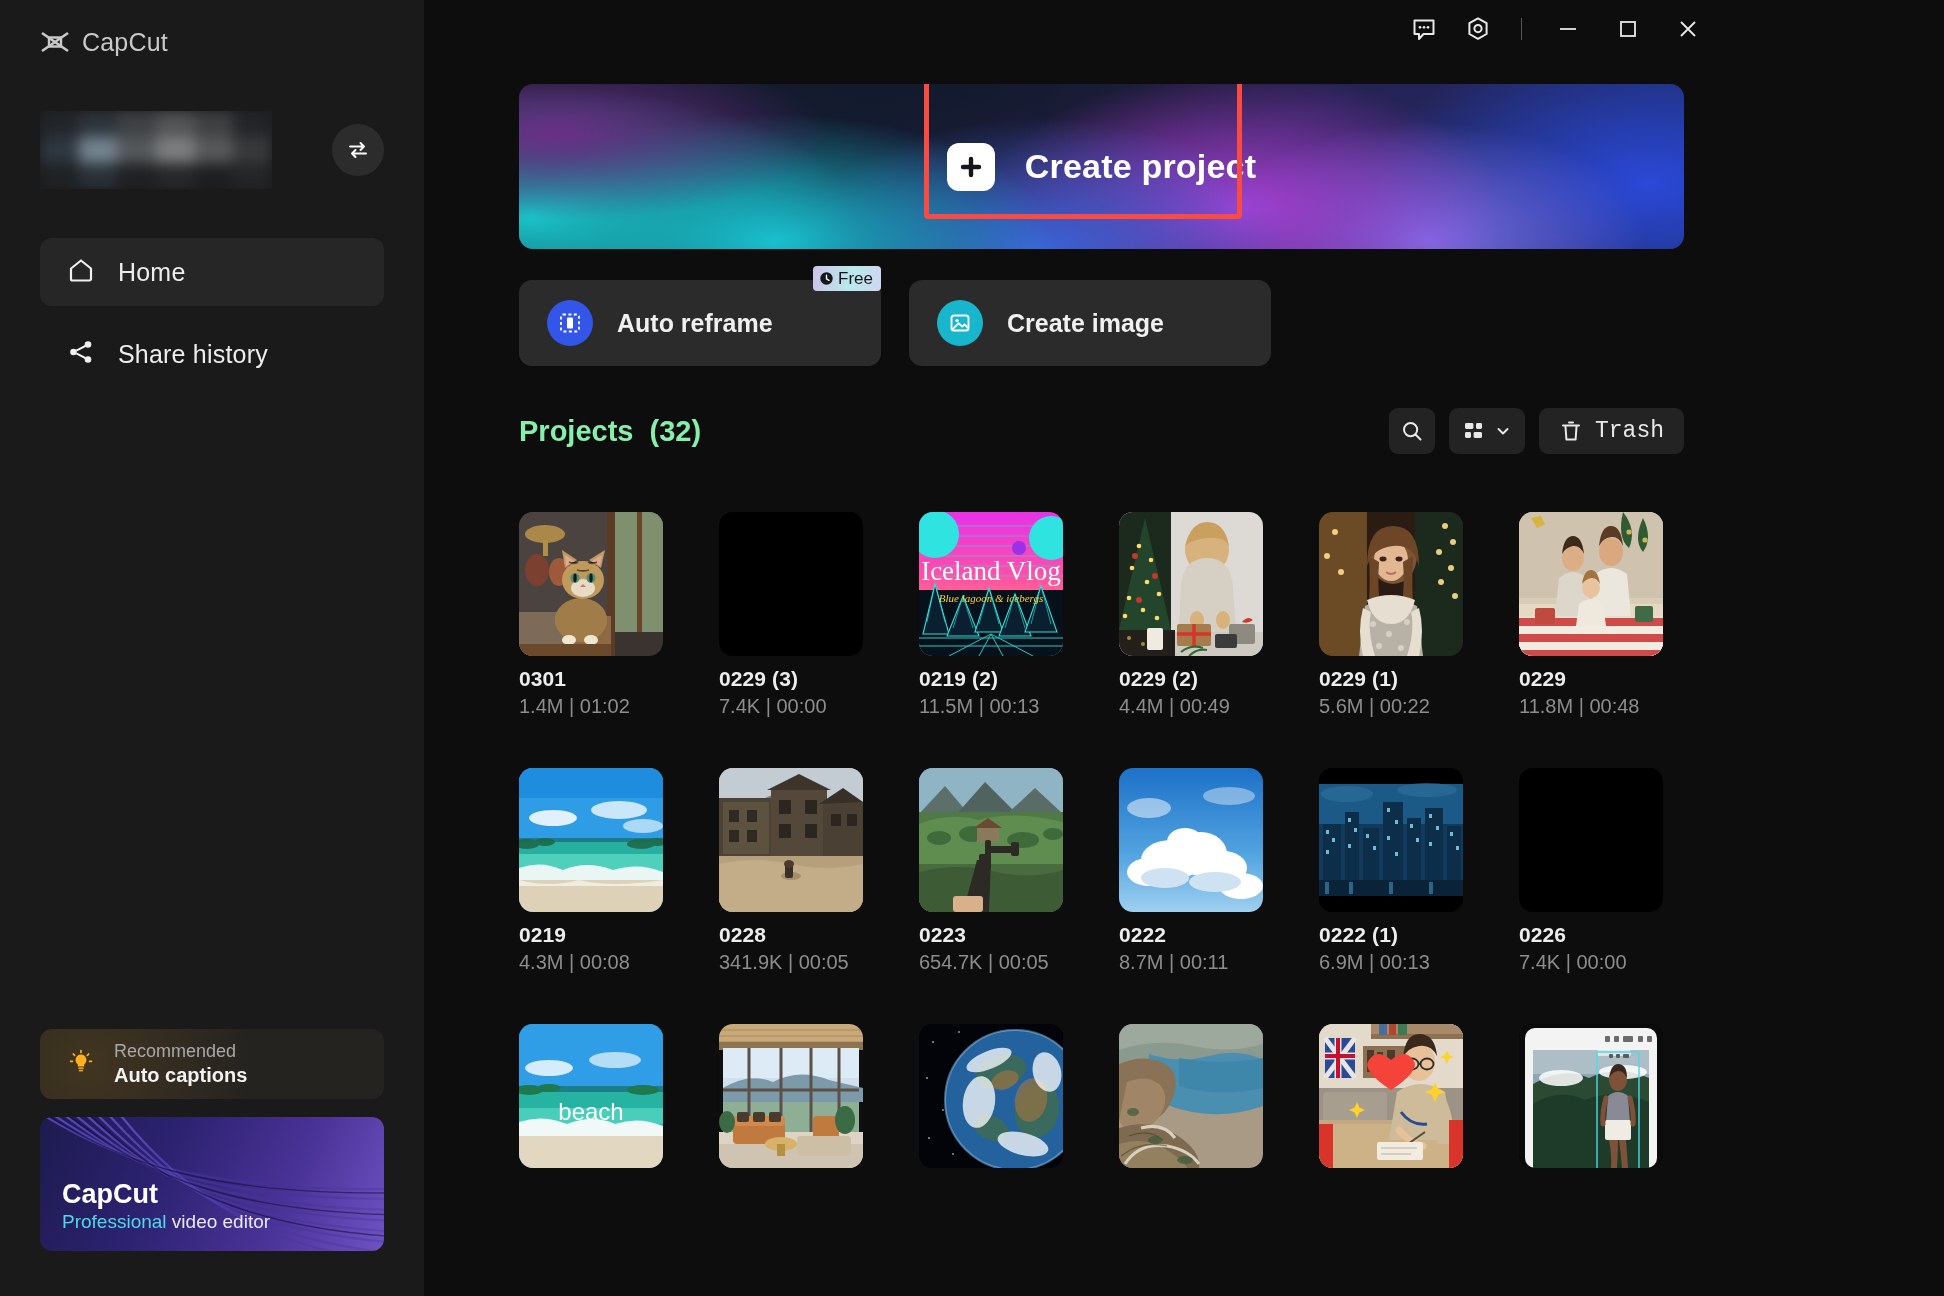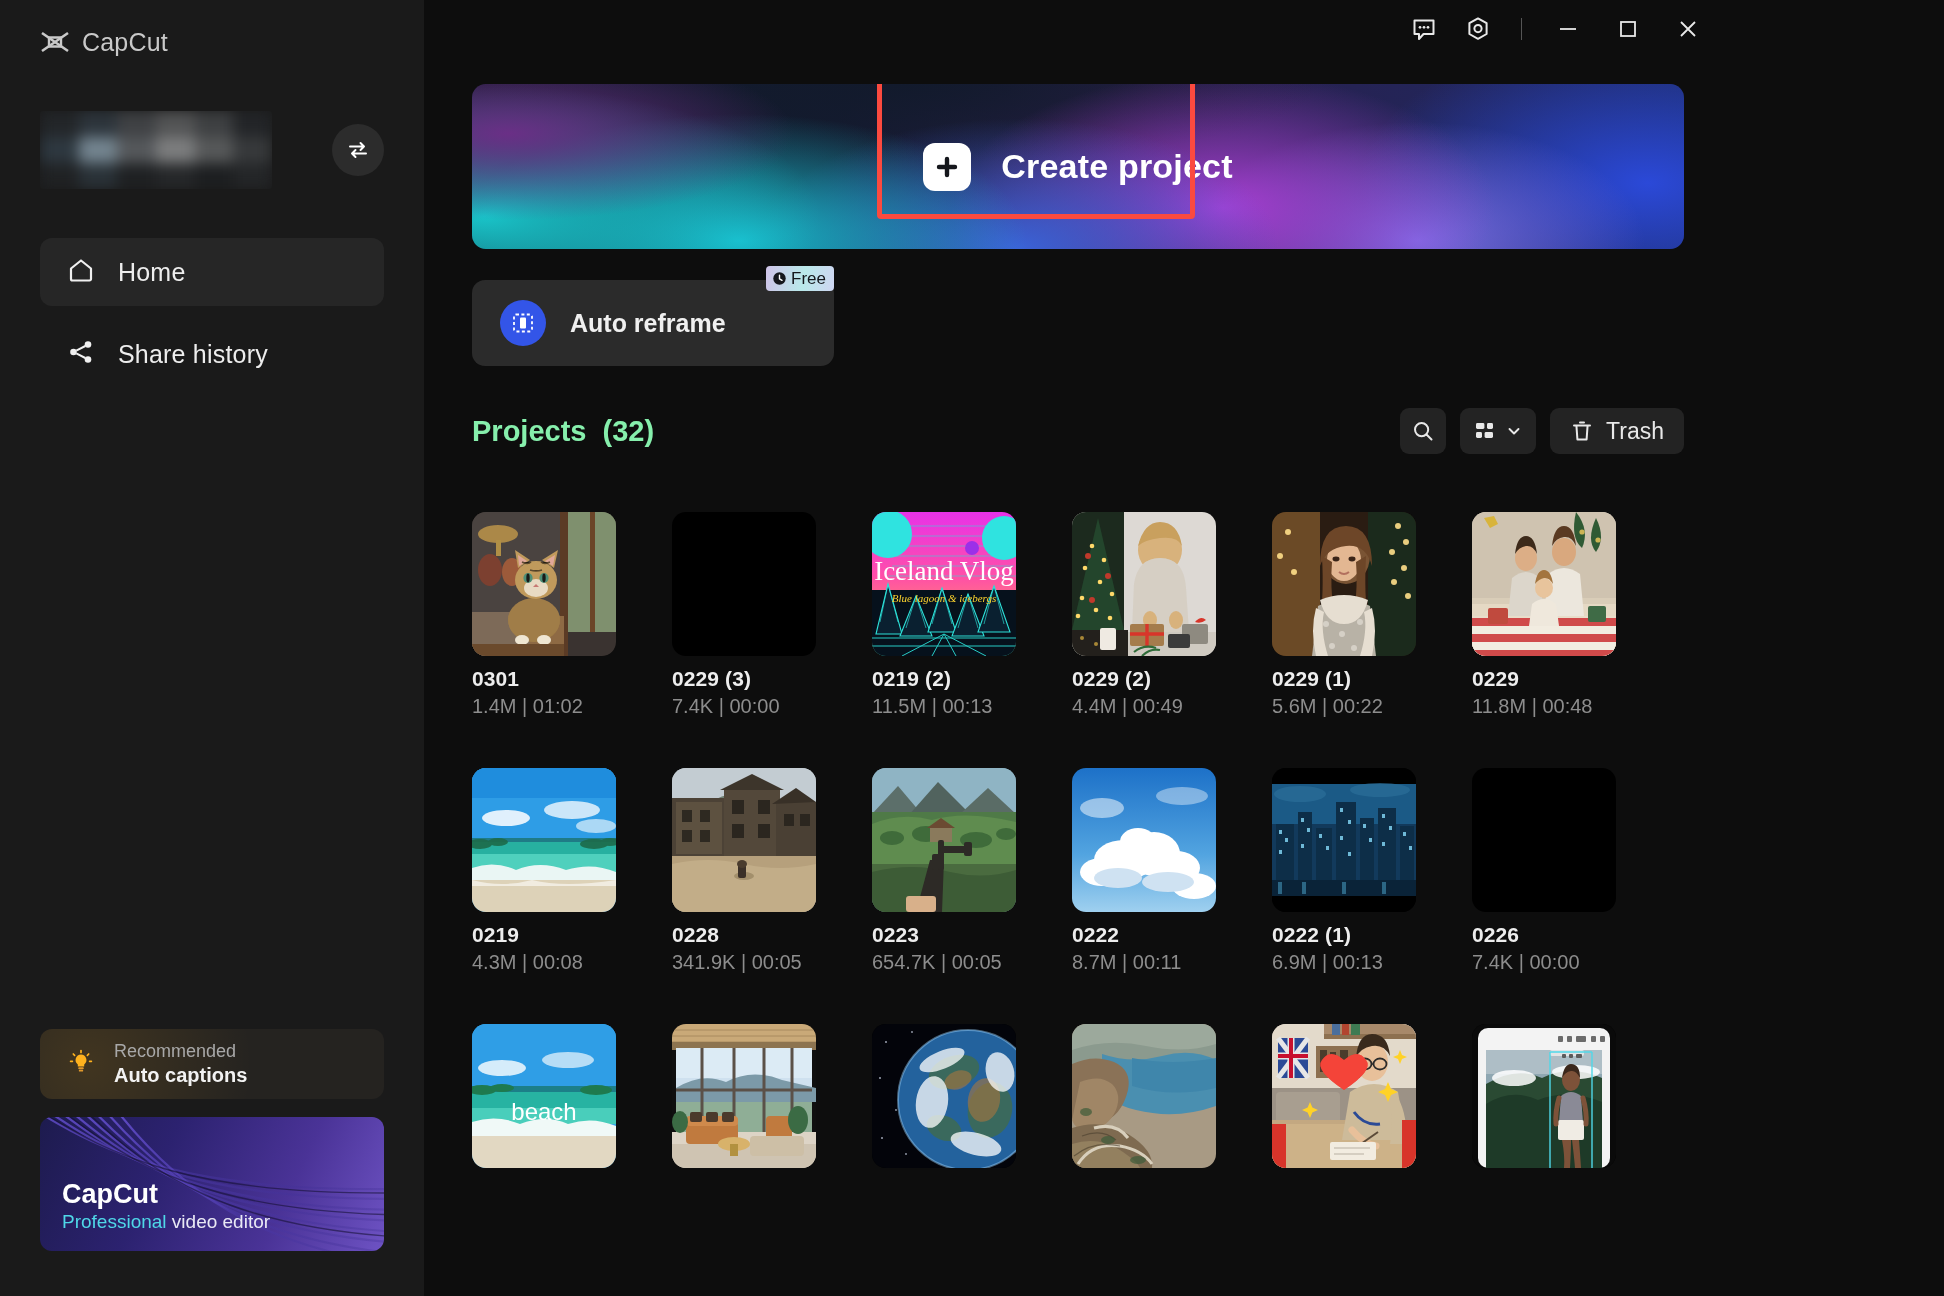--- a/index.html
+++ b/index.html
@@ -3,21 +3,21 @@
 <meta charset="utf-8">
 <style>
   * { box-sizing: border-box; margin: 0; padding: 0; }
   html, body {
     width: 1944px; height: 1296px;
     background: #0d0d0d;
     font-family: "Liberation Sans", sans-serif;
     overflow: hidden;
     -webkit-font-smoothing: antialiased;
   }
-  #app { position: relative; width: 1732px; height: 1296px; display: flex; }
+  #app { position: relative; width: 1732px; height: 1296px; display: flex; gap: 47px; }
 
   
   #sidebar {
     width: 424px; height: 1296px;
     background: #1a1a1a;
     position: relative; flex: 0 0 424px;
   }
   .brand { display: flex; align-items: center; gap: 12px; padding: 22px 0 0 40px; height: 62px; }
   .brand-logo { width: 30px; height: 22px; }
   .brand-name { color: #c9c9c9; font-size: 25px; letter-spacing: .2px; font-weight: 400; }
@@ -133,21 +133,21 @@
     display: flex; align-items: center; gap: 4px;
     font-size: 17px; color: #15171c; font-weight: 400;
   }
 
   
   .proj-head { display: flex; align-items: center; justify-content: space-between; margin-top: 42px; }
   .proj-title { font-size: 29px; font-weight: 700; color: #86efac; }
   .proj-tools { display: flex; align-items: center; gap: 14px; }
   .tool-btn {
     height: 46px; border-radius: 9px; background: #232323;
-    display: flex; align-items: center; justify-content: center; cursor: pointer;
+    display: flex; align-items: center; justify-content: center; cursor: pointer; font-family: Liberation Mono, monospace;
   }
   .tool-search { width: 46px; }
   .tool-view { width: 76px; gap: 8px; }
   .tool-trash { padding: 0 20px; gap: 12px; }
   .trash-label { font-size: 23px; color: #e8e8e8; font-weight: 400; }
 
   
   .grid {
     display: grid; grid-template-columns: repeat(6, 144px);
     column-gap: 56px; row-gap: 18px; margin-top: 26px;
@@ -345,20 +345,30 @@
             </svg>
           </span>
           <span class="act-label">Auto reframe</span>
           <span class="free-badge">
             <svg width="15" height="15" viewBox="0 0 15 15">
               <circle cx="7.5" cy="7.5" r="6.2" fill="#15171c"></circle>
               <path d="M7.5 4.2 V7.8 L10 9.3" stroke="#fff" stroke-width="1.4" fill="none" stroke-linecap="round"></path>
             </svg>
             <span>Free</span>
           </span>
+        </div>
+        <div class="action-card">
+          <span class="act-icon" style="background:#17b6cc">
+            <svg width="26" height="26" viewBox="0 0 26 26">
+              <rect x="4.5" y="5.5" width="17" height="15" rx="2.6" stroke="#fff" stroke-width="1.9" fill="none"></rect>
+              <circle cx="10" cy="10.6" r="1.7" fill="#fff"></circle>
+              <path d="M6.2 18.6 L11.6 13.2 L15.2 16.6 L17.6 14.4 L20.4 17.4" stroke="#fff" stroke-width="1.9" fill="none" stroke-linejoin="round" stroke-linecap="round"></path>
+            </svg>
+          </span>
+          <span class="act-label">Create image</span>
         </div>
       </div>
 
       <div class="proj-head">
         <div class="proj-title">
           <span>Projects</span>
           &nbsp;<span>(32)</span>
         </div>
         <div class="proj-tools">
           <div class="tool-btn tool-search">

